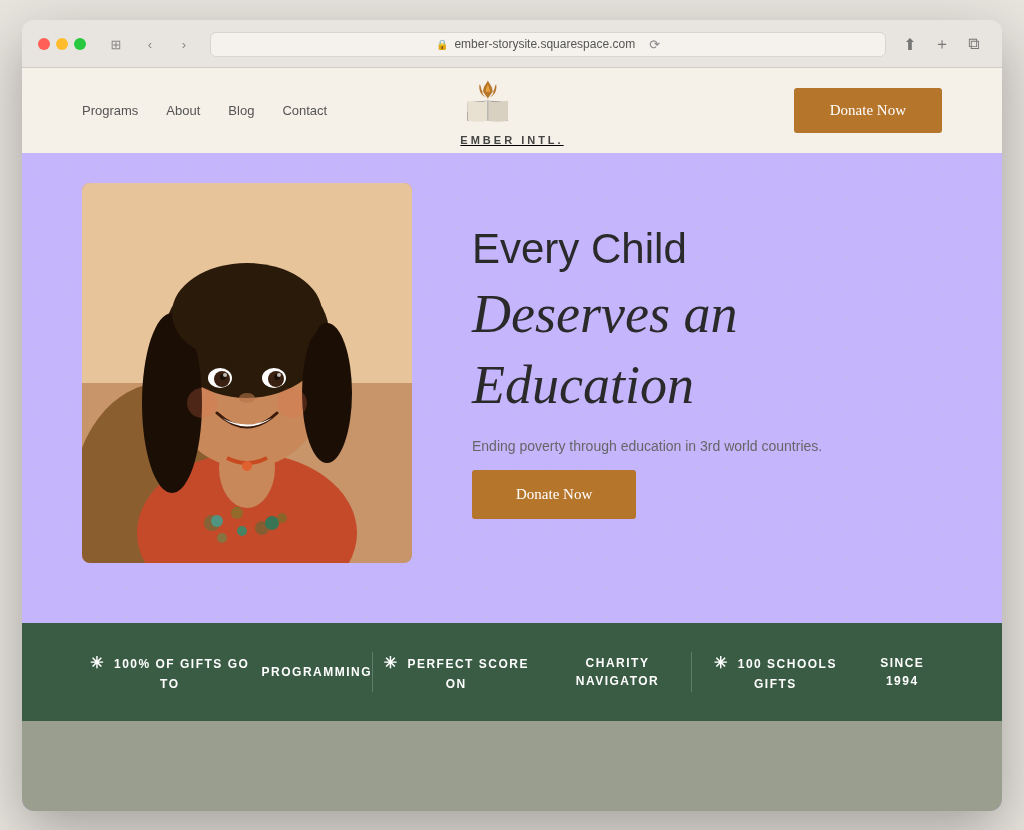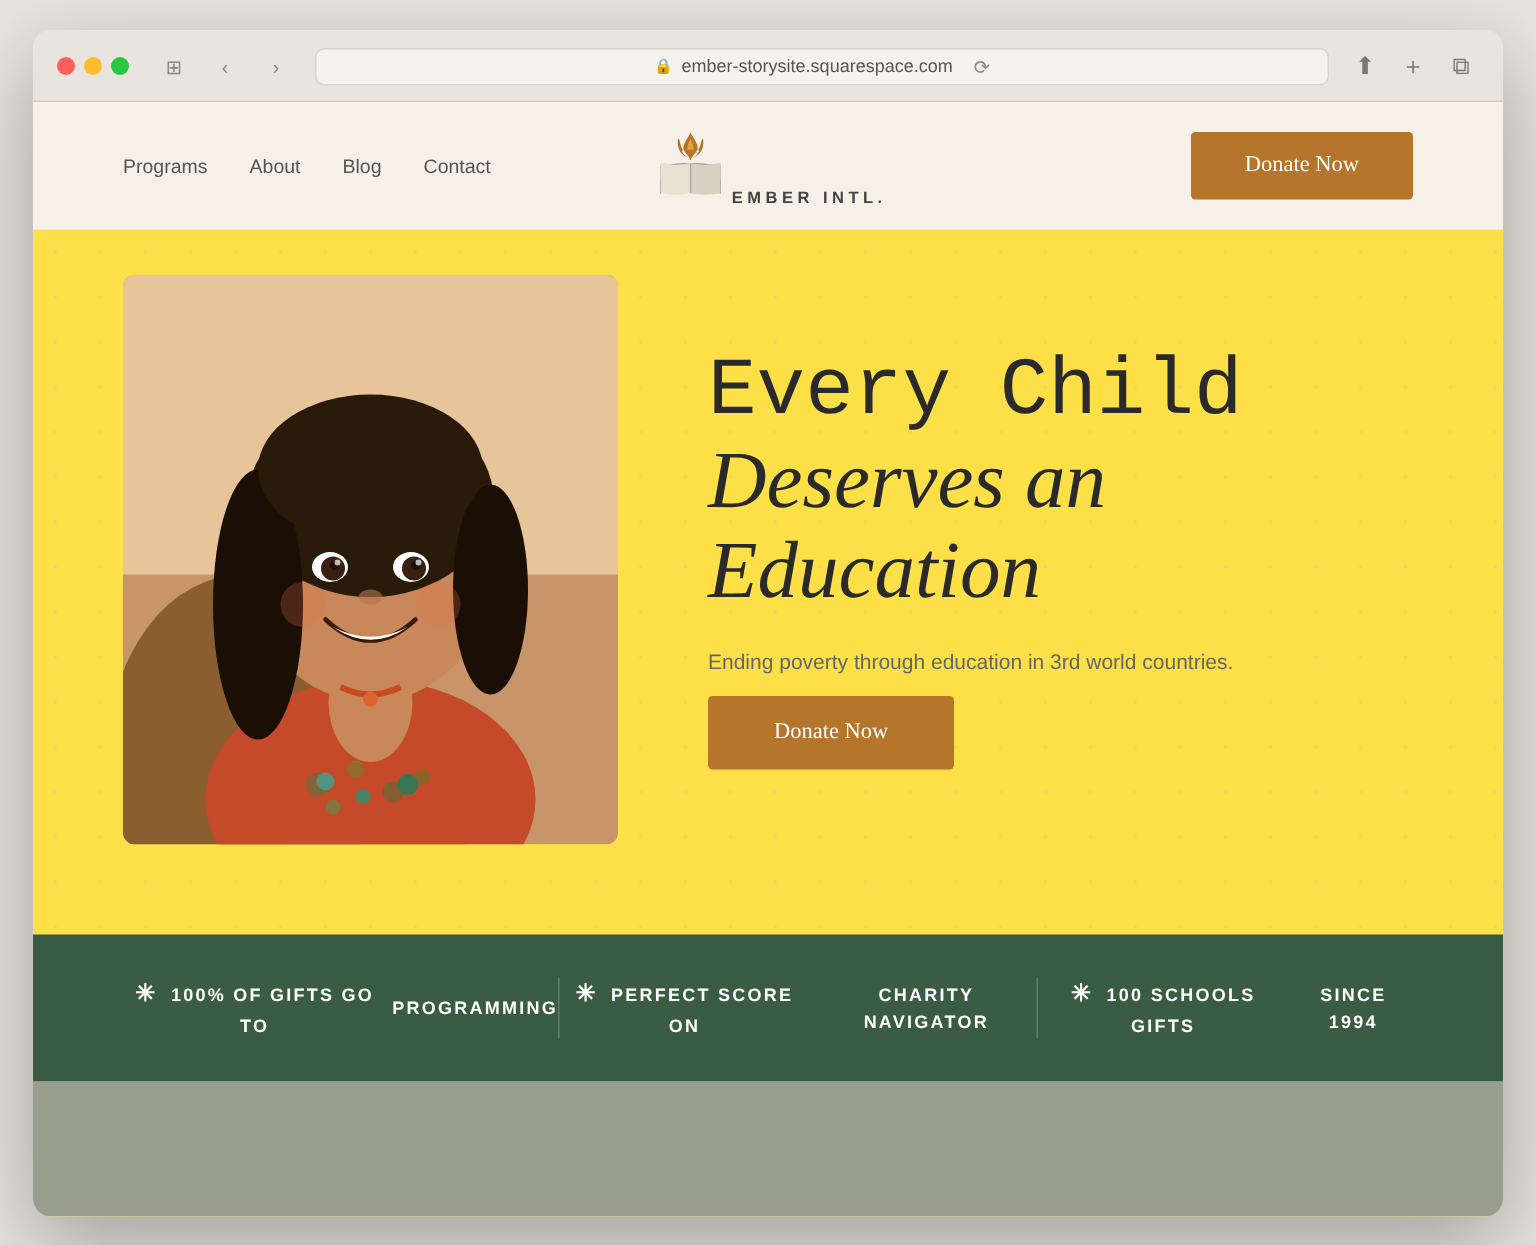--- a/index.html
+++ b/index.html
@@ -98,21 +98,21 @@
       font-size: 16px;
       width: 24px;
       height: 24px;
       display: flex;
       align-items: center;
       justify-content: center;
     }
 
     
     .website {
-      background: #fde047;
+      background: #c4b5fd;
       position: relative;
     }
 
     
     .navbar {
       display: flex;
       align-items: center;
       justify-content: space-between;
       padding: 20px 60px;
       background: #f5f0e8;
@@ -127,24 +127,26 @@
     .nav-link {
       font-family: -apple-system, Arial, sans-serif;
       font-size: 13px;
       color: #555;
       text-decoration: none;
       cursor: pointer;
     }
 
     .logo-area {
       display: flex;
-      align-items: flex-end;
+      flex-direction: column;
+      align-items: flex-start;
       position: absolute;
       left: 50%;
       transform: translateX(-50%);
+      text-decoration: underline;
     }
 
     .logo-text {
       font-family: -apple-system, Arial, sans-serif;
       font-size: 11px;
       letter-spacing: 3px;
       color: #444;
       margin-top: 4px;
       font-weight: 600;
     }
@@ -193,34 +195,35 @@
       z-index: 1;
     }
 
     .hero-content {
       flex: 1;
       position: relative;
       z-index: 1;
     }
 
     .hero-title-normal {
-      font-family: Liberation Mono, monospace;
-      font-size: 54px;
+      font-family: Liberation Sans, sans-serif;
+      font-size: 42px;
       color: #2a2a2a;
       font-weight: normal;
       line-height: 1.1;
     }
 
     .hero-title-italic {
       font-family: Georgia, 'Times New Roman', serif;
       font-size: 54px;
       color: #2a2a2a;
       font-style: italic;
       font-weight: normal;
       line-height: 1.1;
+      margin-top: 12px;
     }
 
     .hero-subtitle {
       font-family: -apple-system, Arial, sans-serif;
       font-size: 14px;
       color: #666;
       margin-top: 20px;
       margin-bottom: 12px;
       line-height: 1.6;
     }

